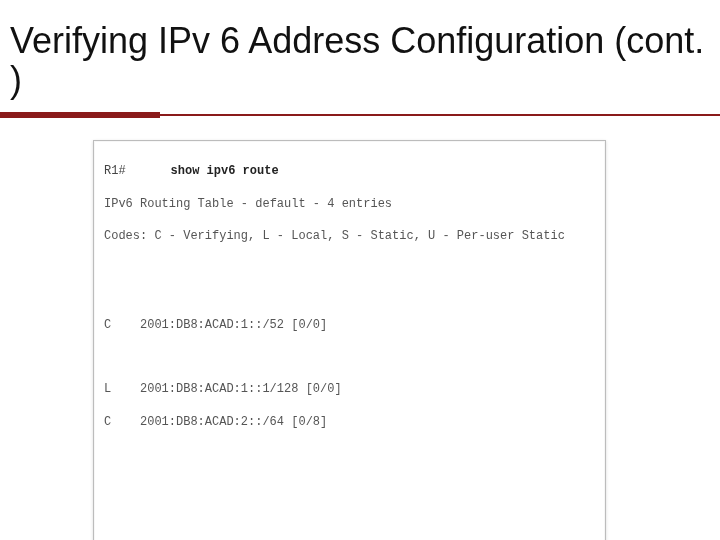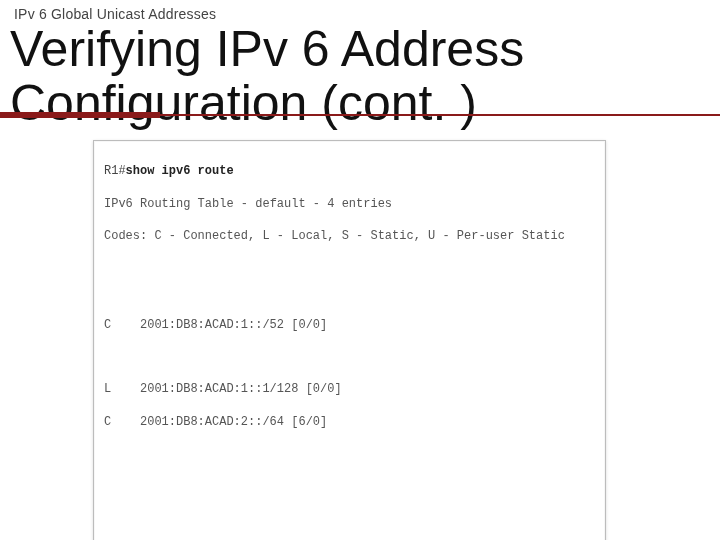--- a/index.html
+++ b/index.html
@@ -23,21 +23,21 @@
     left: 14px;
     top: 6px;
     font-size: 14px;
     color: #444;
     letter-spacing: 0.2px;
   }
   .title {
     position: absolute;
     left: 10px;
     top: 22px;
-    font-size: 50px;
+    font-size: 36px;
     line-height: 1.08;
     font-weight: 400;
     color: #111;
     max-width: 700px;
   }
   
   .underline-wrap {
     position: absolute;
     left: 0;
     top: 112px;
@@ -73,53 +73,52 @@
     padding: 6px 10px 8px 10px;
     font-family: "Courier New", Courier, monospace;
     font-size: 12px;
     line-height: 1.35;
     color: #555;
     box-shadow: 0 1px 3px rgba(0,0,0,0.15), 0 0 0 1px rgba(0,0,0,0.03) inset;
     white-space: pre;
     overflow: hidden;
   }
   .term .prompt-line { color: #444; }
-  .term .cmd { font-weight: bold; color: #222; }
+  .term .cmd { font-weight: bold; color: #222; margin-left: 45px; }
   .term .row { display: block; }
   .term .codecol {
     display: inline-block;
     width: 36px;  
   }
   .term .blank { display:block; height: 12px; }
 </style>
 </head>
 <body>
 
 <div class="slide">
 
-  <div class="kicker">IPv 6 Global Unicast Addresses</div>
 
   <div class="title">Verifying IPv 6 Address Configuration (cont. )</div>
 
   <div class="underline-wrap">
     <div class="underline-minor"></div>
     <div class="underline-major"></div>
   </div>
 
   <div class="term-wrap">
     <div class="term">
 <span class="row prompt-line"><span>R1#</span><span class="cmd">show ipv6 route</span></span>
 <span class="row">IPv6 Routing Table - default - 4 entries</span>
-<span class="row">Codes: C - Connected, L - Local, S - Static, U - Per-user Static</span>
+<span class="row">Codes: C - Verifying, L - Local, S - Static, U - Per-user Static</span>
 <span class="blank"></span>
 <span class="blank"></span>
 <span class="row"><span class="codecol">C</span><span>2001:DB8:ACAD:1::/52 [0/0]</span></span>
 <span class="row"><span class="codecol"> </span></span>
 <span class="row"><span class="codecol">L</span><span>2001:DB8:ACAD:1::1/128 [0/0]</span></span>
-<span class="row"><span class="codecol">C</span><span>2001:DB8:ACAD:2::/64 [6/0]</span></span>
+<span class="row"><span class="codecol">C</span><span>2001:DB8:ACAD:2::/64 [0/8]</span></span>
 <span class="row"><span class="codecol"> </span></span>
 
 
 
 
 
 
 
 
 

